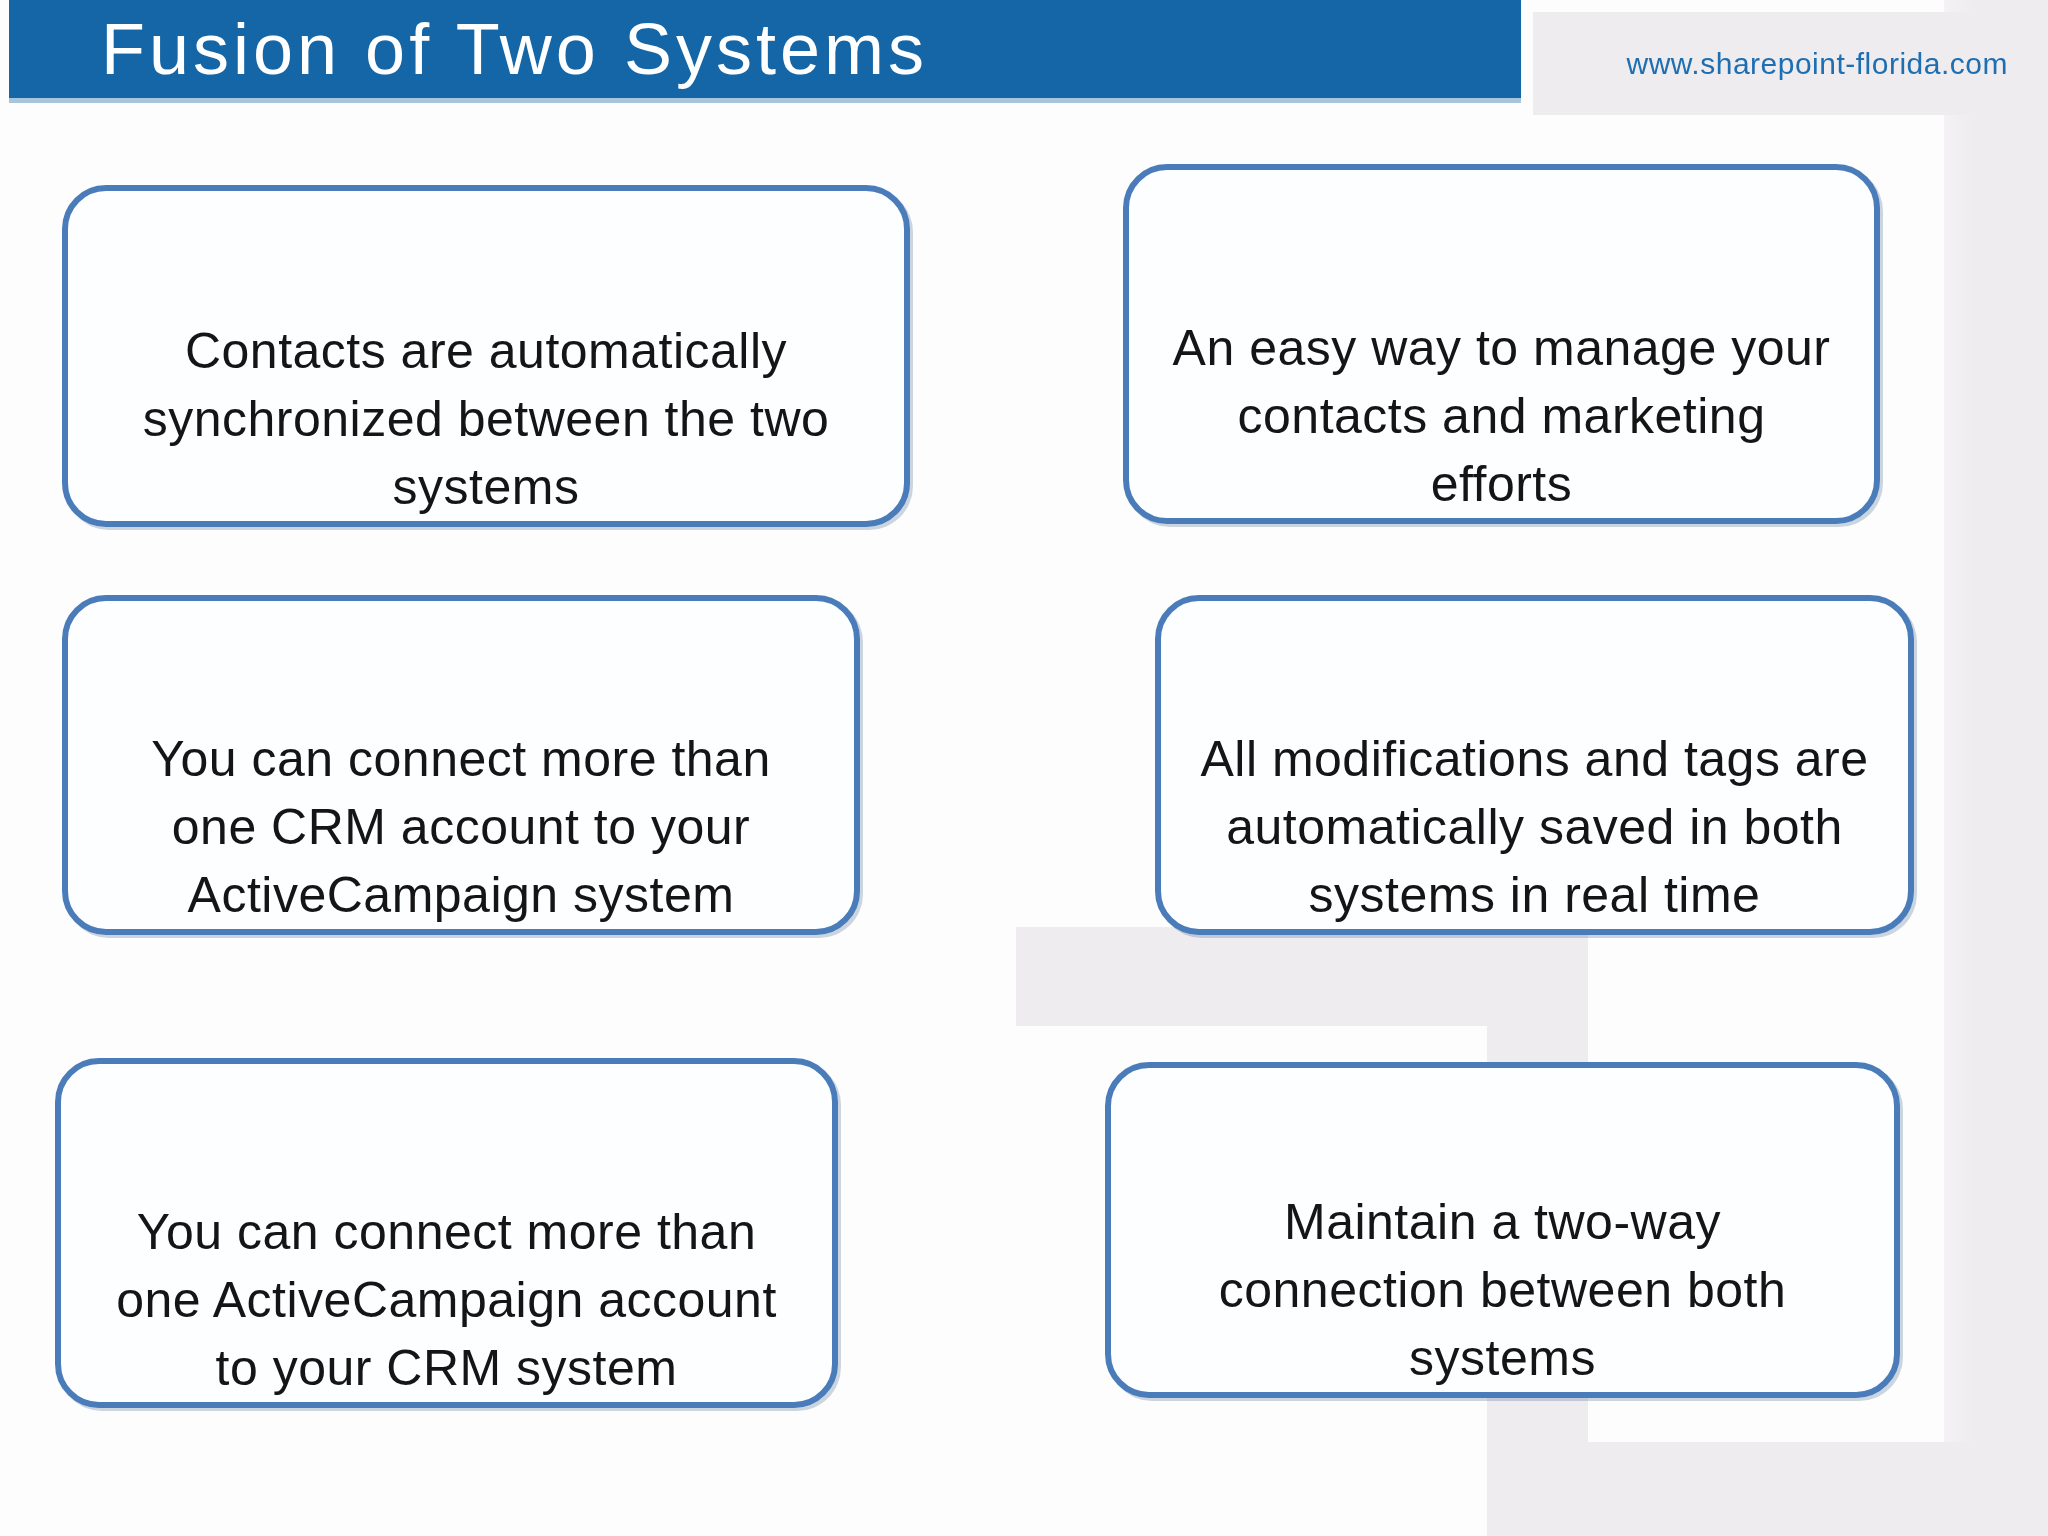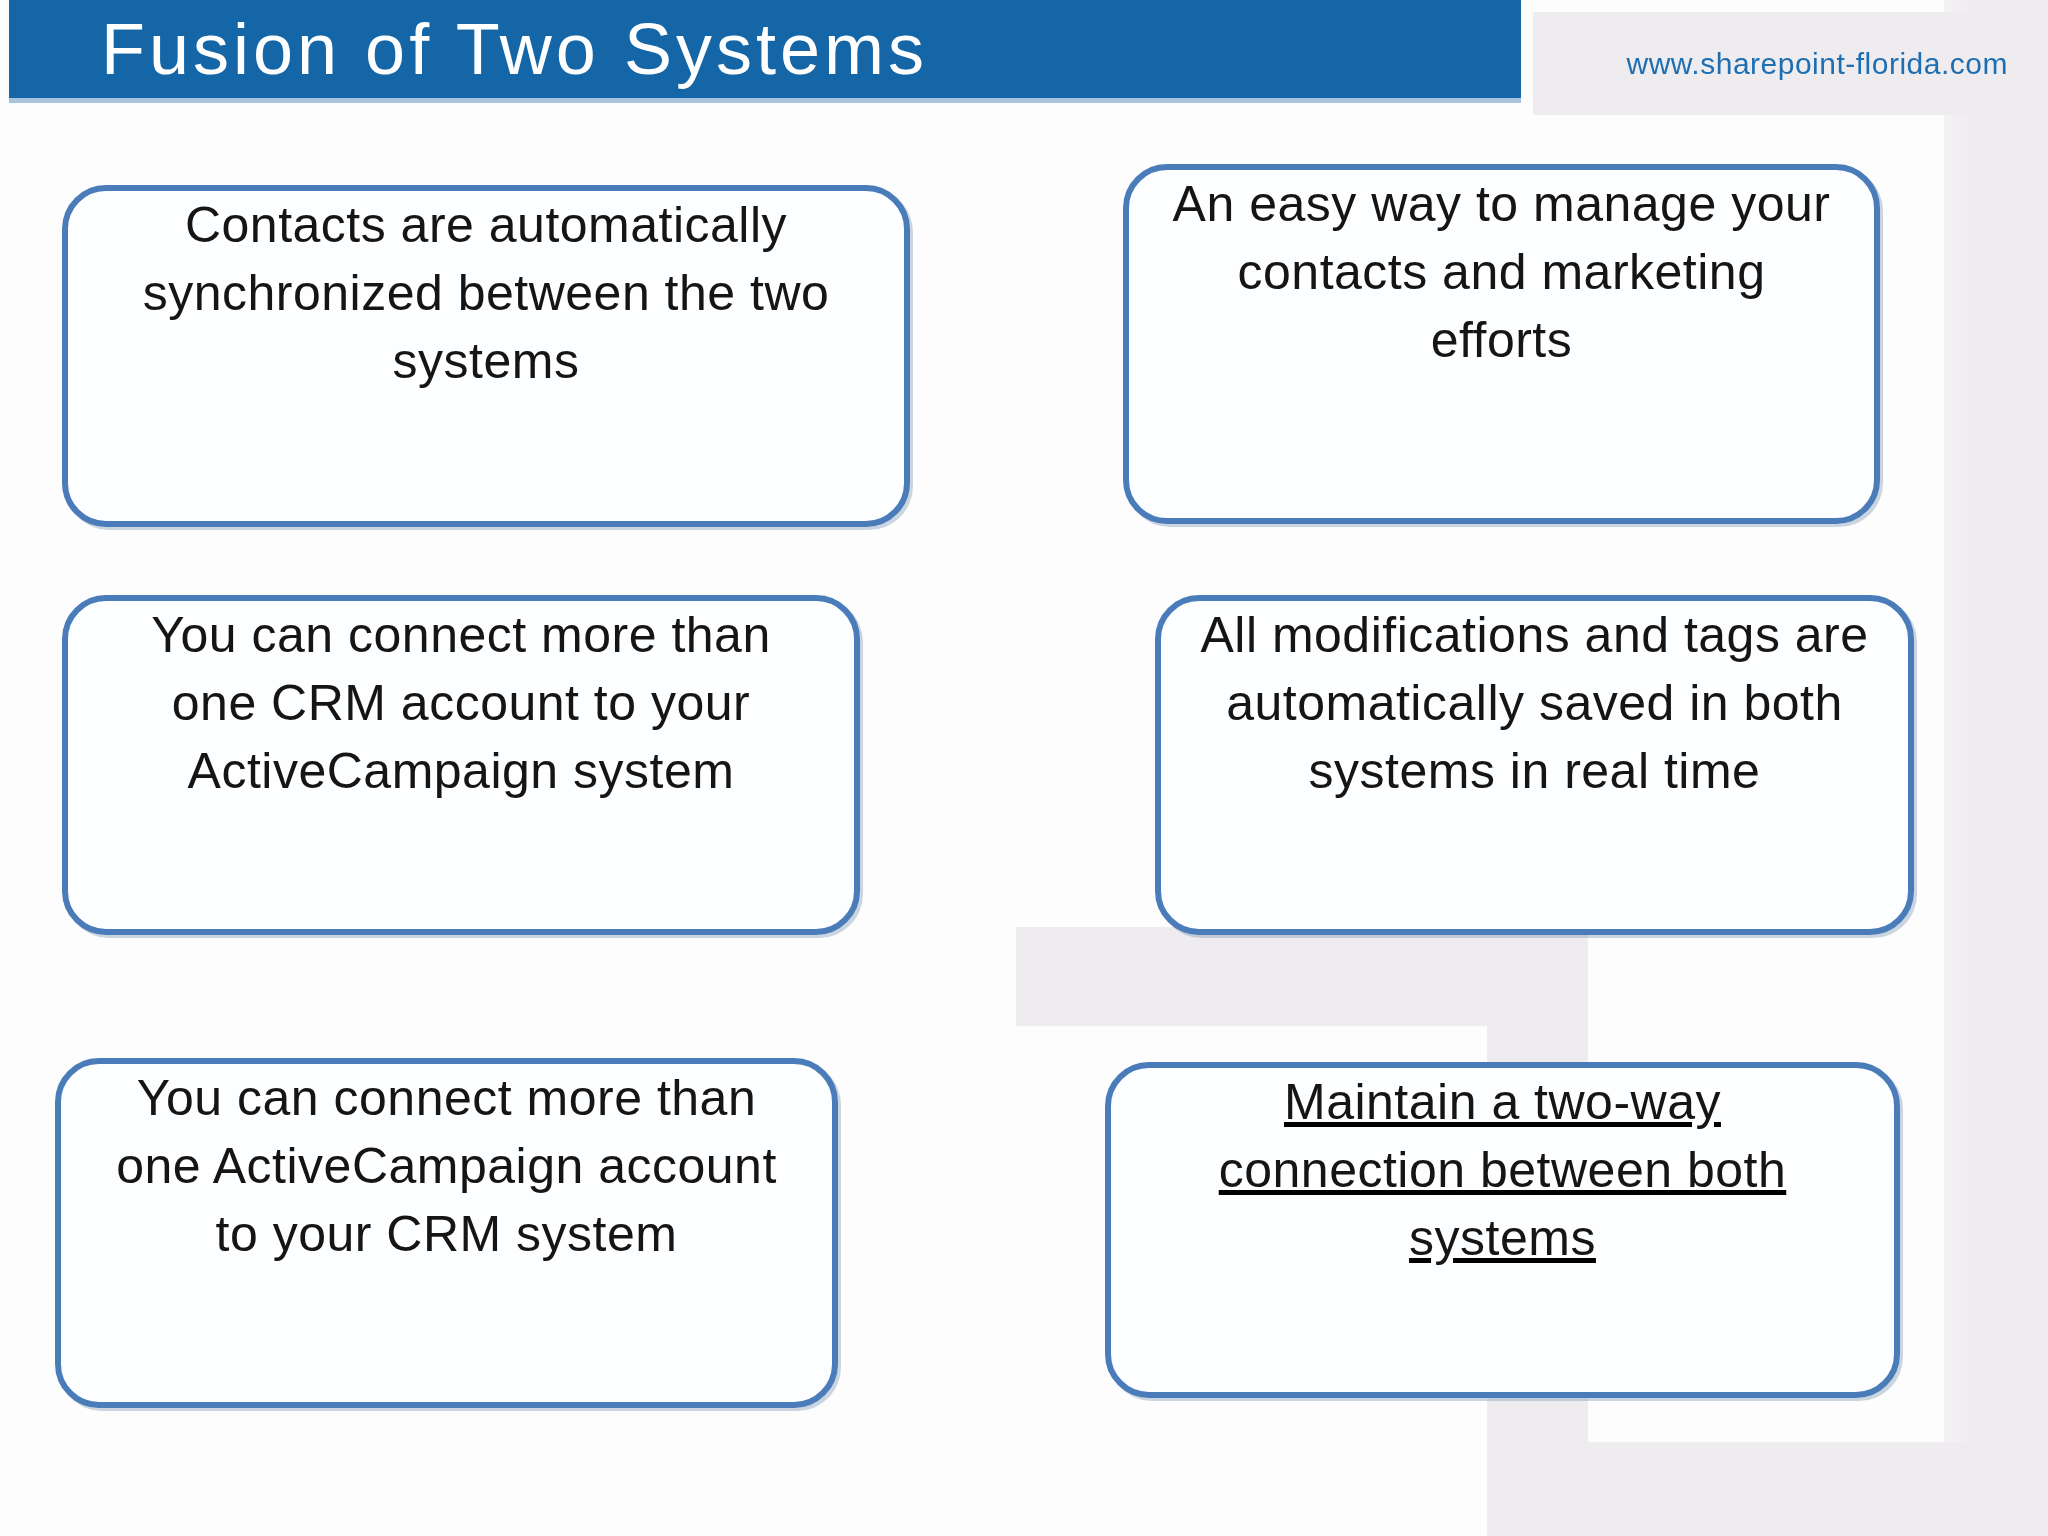--- a/index.html
+++ b/index.html
@@ -50,37 +50,37 @@
   .decor-vertical-strip{left:1487px;top:1026px;width:101px;height:510px;}
   .decor-bottom-right-block{left:1588px;top:1442px;width:460px;height:94px;}
   
   .feature-box{
     position:absolute;
     box-sizing:border-box;
     border:6px solid var(--box-border,#4a7cba);
     border-radius:44px;
     background:var(--box-fill,#fdfeff);
     box-shadow:3px 3px 0 rgba(74,110,150,0.28);
-    display:flex;align-items:flex-start;justify-content:center;
+    display:flex;align-items:flex-end;justify-content:center;
     z-index:2;
   }
   .feature-box .box-text{
     white-space:pre-line;
     text-align:center;
     color:var(--text,#151515);
     font-size:50px;
     line-height:68px;
     letter-spacing:0.5px;
   }
   .b1{left:62px;  top:185px;  width:848px; height:342px;}
   .b2{left:1123px;top:164px;  width:757px; height:360px;}
   .b3{left:62px;  top:595px;  width:798px; height:340px;}
   .b4{left:1123px;top:595px;  width:759px; height:340px;margin-left:32px;}
   .b5{left:55px;  top:1058px; width:783px; height:350px;}
-  .b6{left:1105px;top:1062px; width:795px; height:336px;text-decoration:underline;}
+  .b6{left:1105px;top:1062px; width:795px; height:336px;}
 </style>
 </head>
 <body>
 
 <div class="slide">
 
   <div class="decor decor-right-column"></div>
   <div class="decor decor-horizontal-bar"></div>
   <div class="decor decor-vertical-strip"></div>
   <div class="decor decor-bottom-right-block"></div>

